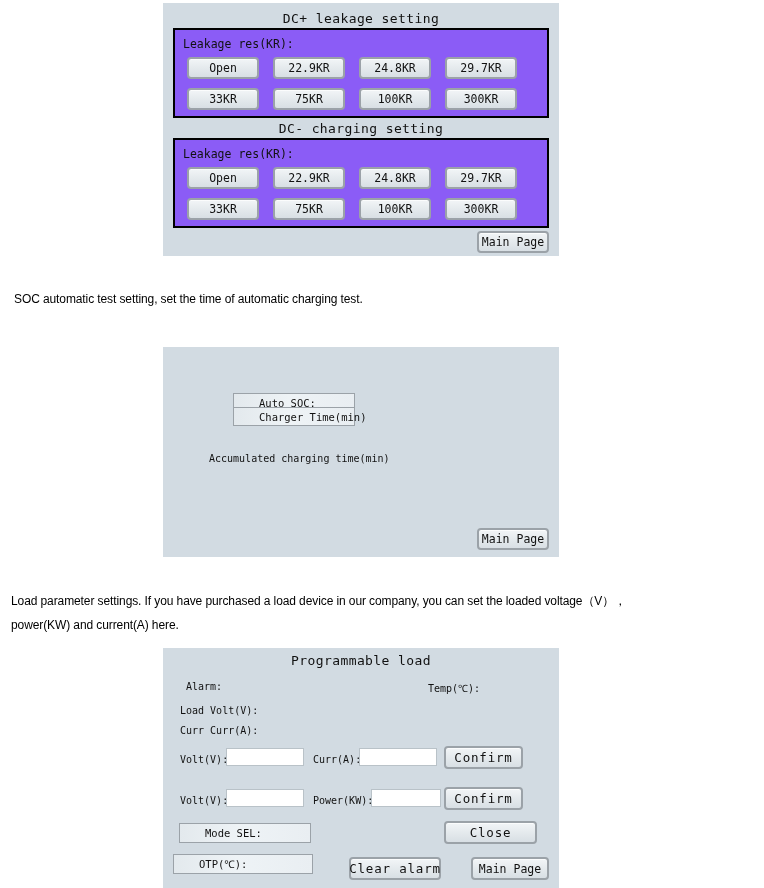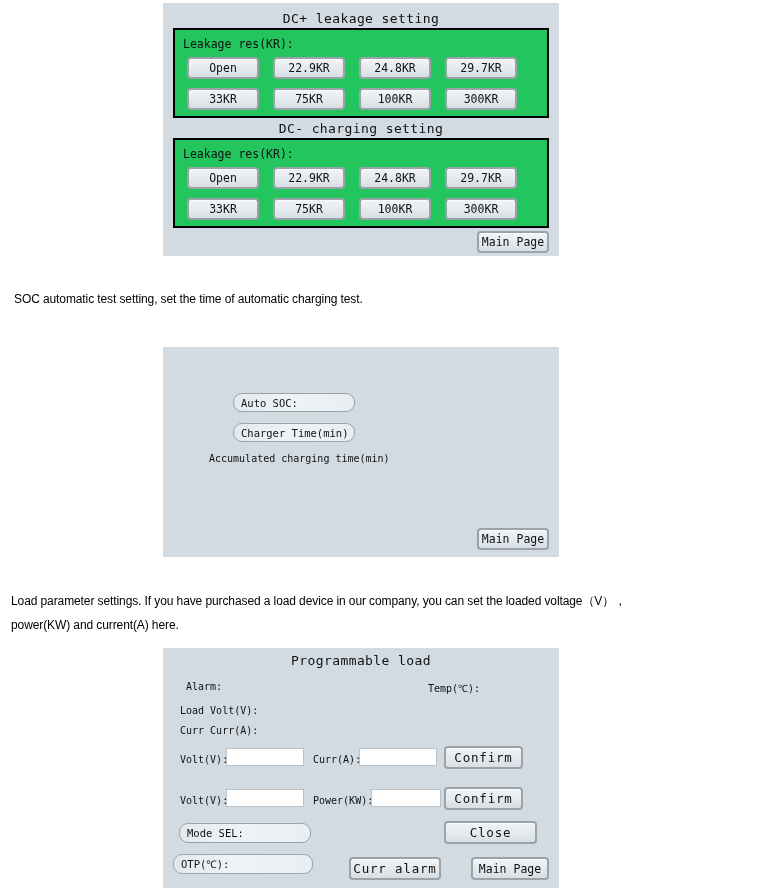--- a/index.html
+++ b/index.html
@@ -35,21 +35,21 @@
     text-align:center;
     font-family:"DejaVu Sans Mono", monospace;
     font-size:13px;
     color:#111;
     letter-spacing:0.4px;
   }
   .groupbox{
     position:absolute;
     border:2px solid #000;
     box-sizing:border-box;
-    background:#22c55e;
+    background:#8b5cf6;
   }
   .group-label{
     position:absolute;
     font-family:"DejaVu Sans Mono", monospace;
     font-size:11.5px;
     color:#111;
     white-space:nowrap;
   }
   
   .btn{
@@ -67,28 +67,28 @@
     white-space:nowrap;
     cursor:pointer;
     box-shadow:0 1px 0 rgba(255,255,255,.7) inset;
   }
   .btn.big{font-size:12.5px;letter-spacing:.8px;}
   
   .fieldbox{
     position:absolute;
     box-sizing:border-box;
     border:1.5px solid #9ba2a8;
-    border-radius:9px;
+    border-radius:0;
     background:linear-gradient(90deg,#e3e9ed 0%,#eef3f6 45%,#e9eef2 100%);
     font-family:"DejaVu Sans Mono", monospace;
     font-size:10.5px;
     color:#111;
     display:flex;
     align-items:center;
-    padding-left:7px;
+    padding-left:25px;
     white-space:nowrap;
   }
   
   .plabel{
     position:absolute;
     font-family:"DejaVu Sans Mono", monospace;
     font-size:10px;
     color:#111;
     white-space:nowrap;
   }
@@ -145,21 +145,21 @@
 </div>
 
 <div class="doc-text" style="left:14px;top:287px;width:740px;">SOC automatic test setting, set the time of automatic charging test.</div>
 
 <div class="panel" style="top:347px;height:210px;">
 
   <div class="fieldbox" style="left:70px;top:46px;width:122px;height:19px;">
     <span>Auto SOC:</span>
   </div>
 
-  <div class="fieldbox" style="left:70px;top:76px;width:122px;height:19px;">
+  <div class="fieldbox" style="left:70px;top:60px;width:122px;height:19px;">
     <span>Charger Time(min)</span>
   </div>
 
   <div class="plabel" style="left:46px;top:106px;">Accumulated charging time(min)</div>
 
   <div class="btn" style="left:314px;top:181px;width:72px;height:22px;">Main Page</div>
 </div>
 
 <div class="doc-text" style="left:11px;top:589px;width:752px;">Load parameter settings. If you have purchased a load device in our company, you can set the loaded voltage（V），</div>
 <div class="doc-text" style="left:11px;top:613px;width:752px;">power(KW) and current(A) here.</div>
@@ -186,15 +186,15 @@
   <div class="btn big" style="left:281px;top:139px;width:79px;height:23px;">Confirm</div>
 
   <div class="fieldbox" style="left:16px;top:175px;width:132px;height:20px;">
     <span>Mode SEL:</span>
   </div>
   <div class="btn big" style="left:281px;top:173px;width:93px;height:23px;">Close</div>
 
   <div class="fieldbox" style="left:10px;top:206px;width:140px;height:20px;">
     <span>OTP(℃):</span>
   </div>
-  <div class="btn big" style="left:186px;top:209px;width:92px;height:23px;">Curr alarm</div>
+  <div class="btn big" style="left:186px;top:209px;width:92px;height:23px;">Clear alarm</div>
   <div class="btn" style="left:308px;top:209px;width:78px;height:23px;">Main Page</div>
 </div>
 
 </body></html>

